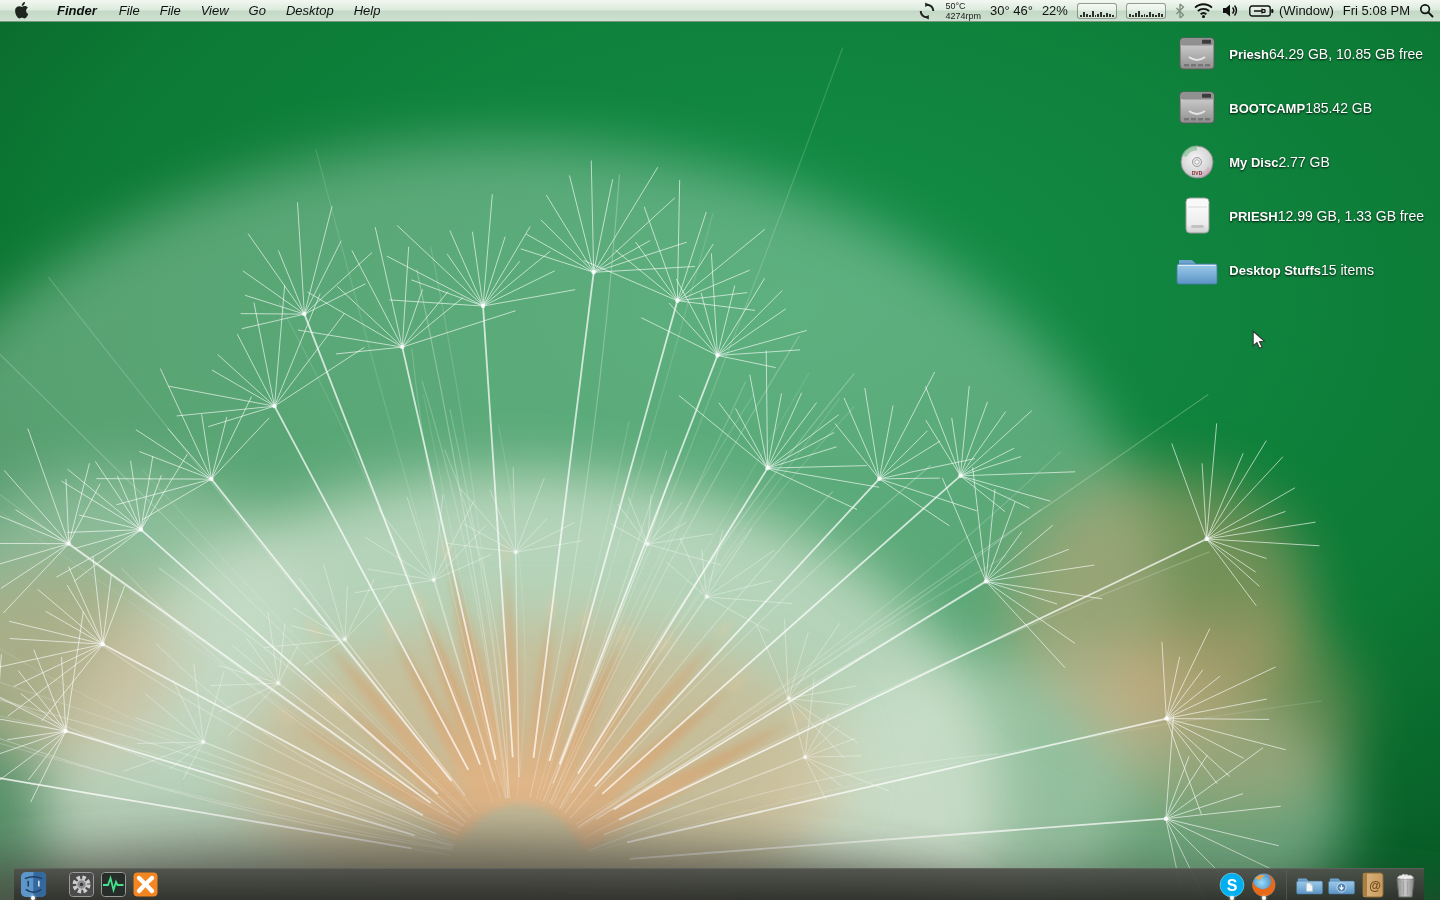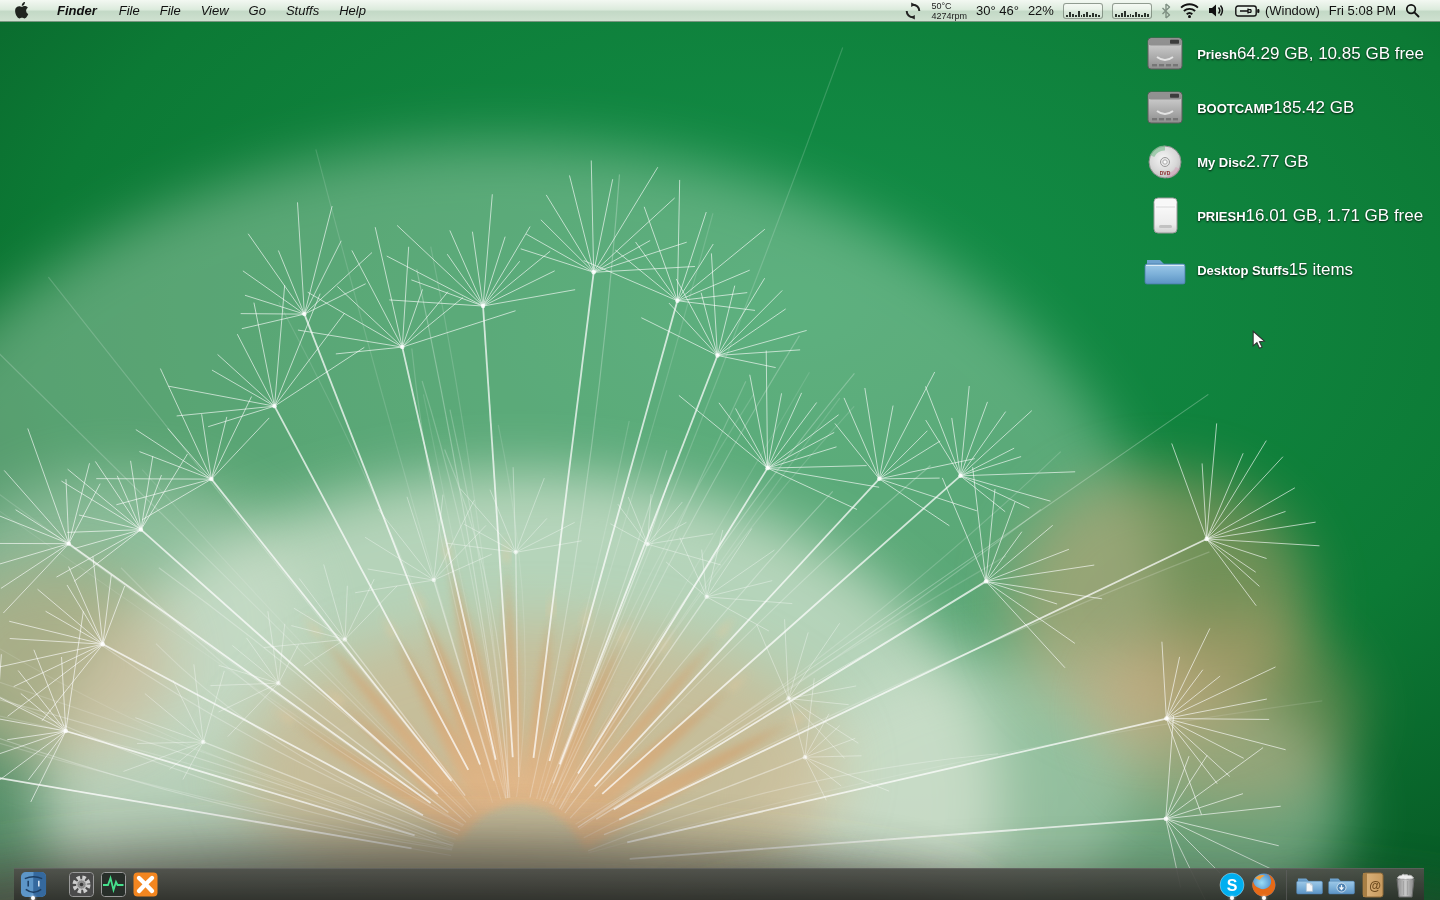--- a/index.html
+++ b/index.html
@@ -12,39 +12,39 @@
   #menubar {
     position:absolute; top:0; left:0; width:1440px; height:22px; z-index:10;
     background:linear-gradient(#f3f8f2 0%, #dcebdd 45%, #c3d9c6 55%, #cfe1d0 100%);
     border-bottom:1px solid rgba(20,70,35,.55);
     display:flex; align-items:center; font-size:13px; color:#111;
   }
   #menu-left { display:flex; align-items:center; height:100%; }
   .apple-wrap { padding:0 18px 0 14px; display:flex; align-items:center; height:100%; }
   .menu-item { padding:12px 10px; height:100%; display:flex; align-items:center; cursor:default;font-style:italic; }
   .menu-item.app { font-weight:bold; padding-right:12px; }
-  #menu-right { margin-left:auto; display:flex; align-items:center; gap:9px; padding-right:20px; height:100%; }
+  #menu-right { margin-left:auto; display:flex; align-items:center; gap:9px; padding-right:6px; height:100%; }
   .fan-text { font-size:9px; line-height:10px; color:#1c1c1c; }
   .mtxt { font-size:13px; color:#111; white-space:nowrap; }
   .graph {
     width:40px; height:16px; border-radius:3px;
     background:linear-gradient(rgba(252,254,250,.6), rgba(228,238,228,.35));
     border:1px solid rgba(55,70,55,.5);
     display:flex; align-items:flex-end; gap:1px; padding:1px 2px; overflow:hidden;
   }
   .graph i { display:block; width:2px; background:#2b332c; }
   .batt-group { display:flex; align-items:center; gap:5px; }
 
   
   #desktop-icons { position:absolute; top:33px; right:16px; z-index:5; display:flex; flex-direction:column; }
   .dsk-item { display:flex; align-items:center; height:42px; margin-bottom:12px; cursor:default; }
   .dsk-icon { width:42px; height:42px; display:flex; align-items:center; justify-content:center; flex:none; }
   .dsk-label { margin-left:11px; display:flex; flex-direction:row; justify-content:center; }
   .dsk-name { font-size:13px; font-weight:bold; color:#fff; text-shadow:0 1px 2px rgba(0,0,0,.85); line-height:15px; white-space:nowrap; }
-  .dsk-info { font-size:17px; color:#fff; text-shadow:0 1px 2px rgba(0,0,0,.85); line-height:14px; white-space:nowrap; }
+  .dsk-info { font-size:14px; color:#fff; text-shadow:0 1px 2px rgba(0,0,0,.85); line-height:14px; white-space:nowrap; }
 
   
   #dock {
     position:absolute; left:14px; right:16px; bottom:0; height:32px; z-index:8;
     background:linear-gradient(rgba(78,80,74,.92), rgba(46,48,43,.9));
     border-top:1px solid rgba(255,255,255,.22);
     display:flex; align-items:center; justify-content:space-between; padding:0 5px;
   }
   .dock-group { display:flex; align-items:center; gap:4px; height:100%; }
   .dock-item { position:relative; width:28px; height:28px; display:flex; align-items:center; justify-content:center; }
@@ -562,21 +562,21 @@
       <svg width="15" height="17" viewBox="0 0 17 20">
         <path fill="#1f241f" d="M13.9,10.4c0-2.4,2-3.5,2.1-3.6c-1.1-1.7-2.9-1.9-3.5-2c-1.5-0.2-2.9,0.9-3.7,0.9C8,5.7,6.9,4.9,5.7,4.9 C4.1,4.9,2.6,5.8,1.8,7.2c-1.7,2.9-0.4,7.3,1.2,9.7c0.8,1.2,1.7,2.5,3,2.4c1.2,0,1.6-0.8,3.1-0.8c1.4,0,1.8,0.8,3.1,0.8 c1.3,0,2.1-1.2,2.9-2.4c0.9-1.4,1.3-2.7,1.3-2.8C16.3,14,13.9,13.1,13.9,10.4z"></path>
         <path fill="#1f241f" d="M11.6,3.1c0.7-0.8,1.1-1.9,1-3c-1,0-2.1,0.6-2.8,1.4C9.2,2.2,8.6,3.4,8.8,4.5C9.9,4.6,10.9,3.9,11.6,3.1z"></path>
       </svg>
     </div>
     <span class="menu-item app">Finder</span>
     <span class="menu-item">File</span>
     <span class="menu-item">File</span>
     <span class="menu-item">View</span>
     <span class="menu-item">Go</span>
-    <span class="menu-item">Stuffs</span>
+    <span class="menu-item">Desktop</span>
     <span class="menu-item">Help</span>
   </div>
 
   <div id="menu-right">
     <svg width="18" height="18" viewBox="0 0 20 20">
       <path d="M10,3 A7,7 0 0 1 17,10" fill="none" stroke="#222" stroke-width="2.2"></path>
       <path d="M10,17 A7,7 0 0 1 3,10" fill="none" stroke="#222" stroke-width="2.2"></path>
       <path d="M8,0.5 L12.5,3 L8,5.5 Z" fill="#222"></path>
       <path d="M12,14.5 L7.5,17 L12,19.5 Z" fill="#222"></path>
     </svg>
@@ -726,21 +726,21 @@
             </linearGradient>
           </defs>
         <rect x="6" y="2" width="23" height="35" rx="4" fill="url(#extG)" stroke="#9a9a9a"></rect>
         <rect x="6.5" y="3" width="22" height="6" rx="3" fill="#f7f7f7" opacity="0.9"></rect>
         <rect x="11" y="29" width="13" height="3" rx="1.5" fill="#c2c2c2"></rect>
         <line x1="8" y1="11" x2="27" y2="11" stroke="#d8d8d8"></line>
       </svg>
     </div>
     <div class="dsk-label">
       <span class="dsk-name">PRIESH</span>
-      <span class="dsk-info">16.01 GB, 1.71 GB free</span>
+      <span class="dsk-info">12.99 GB, 1.33 GB free</span>
     </div>
   </div>
 
   <div class="dsk-item">
     <div class="dsk-icon">
       <svg width="42" height="34" viewBox="0 0 42 34">
         <defs>
             <linearGradient id="fldG" x1="0" y1="0" x2="0" y2="1">
               <stop offset="0" stop-color="#9ec9e8"></stop>
               <stop offset="0.5" stop-color="#7db1d9"></stop>

